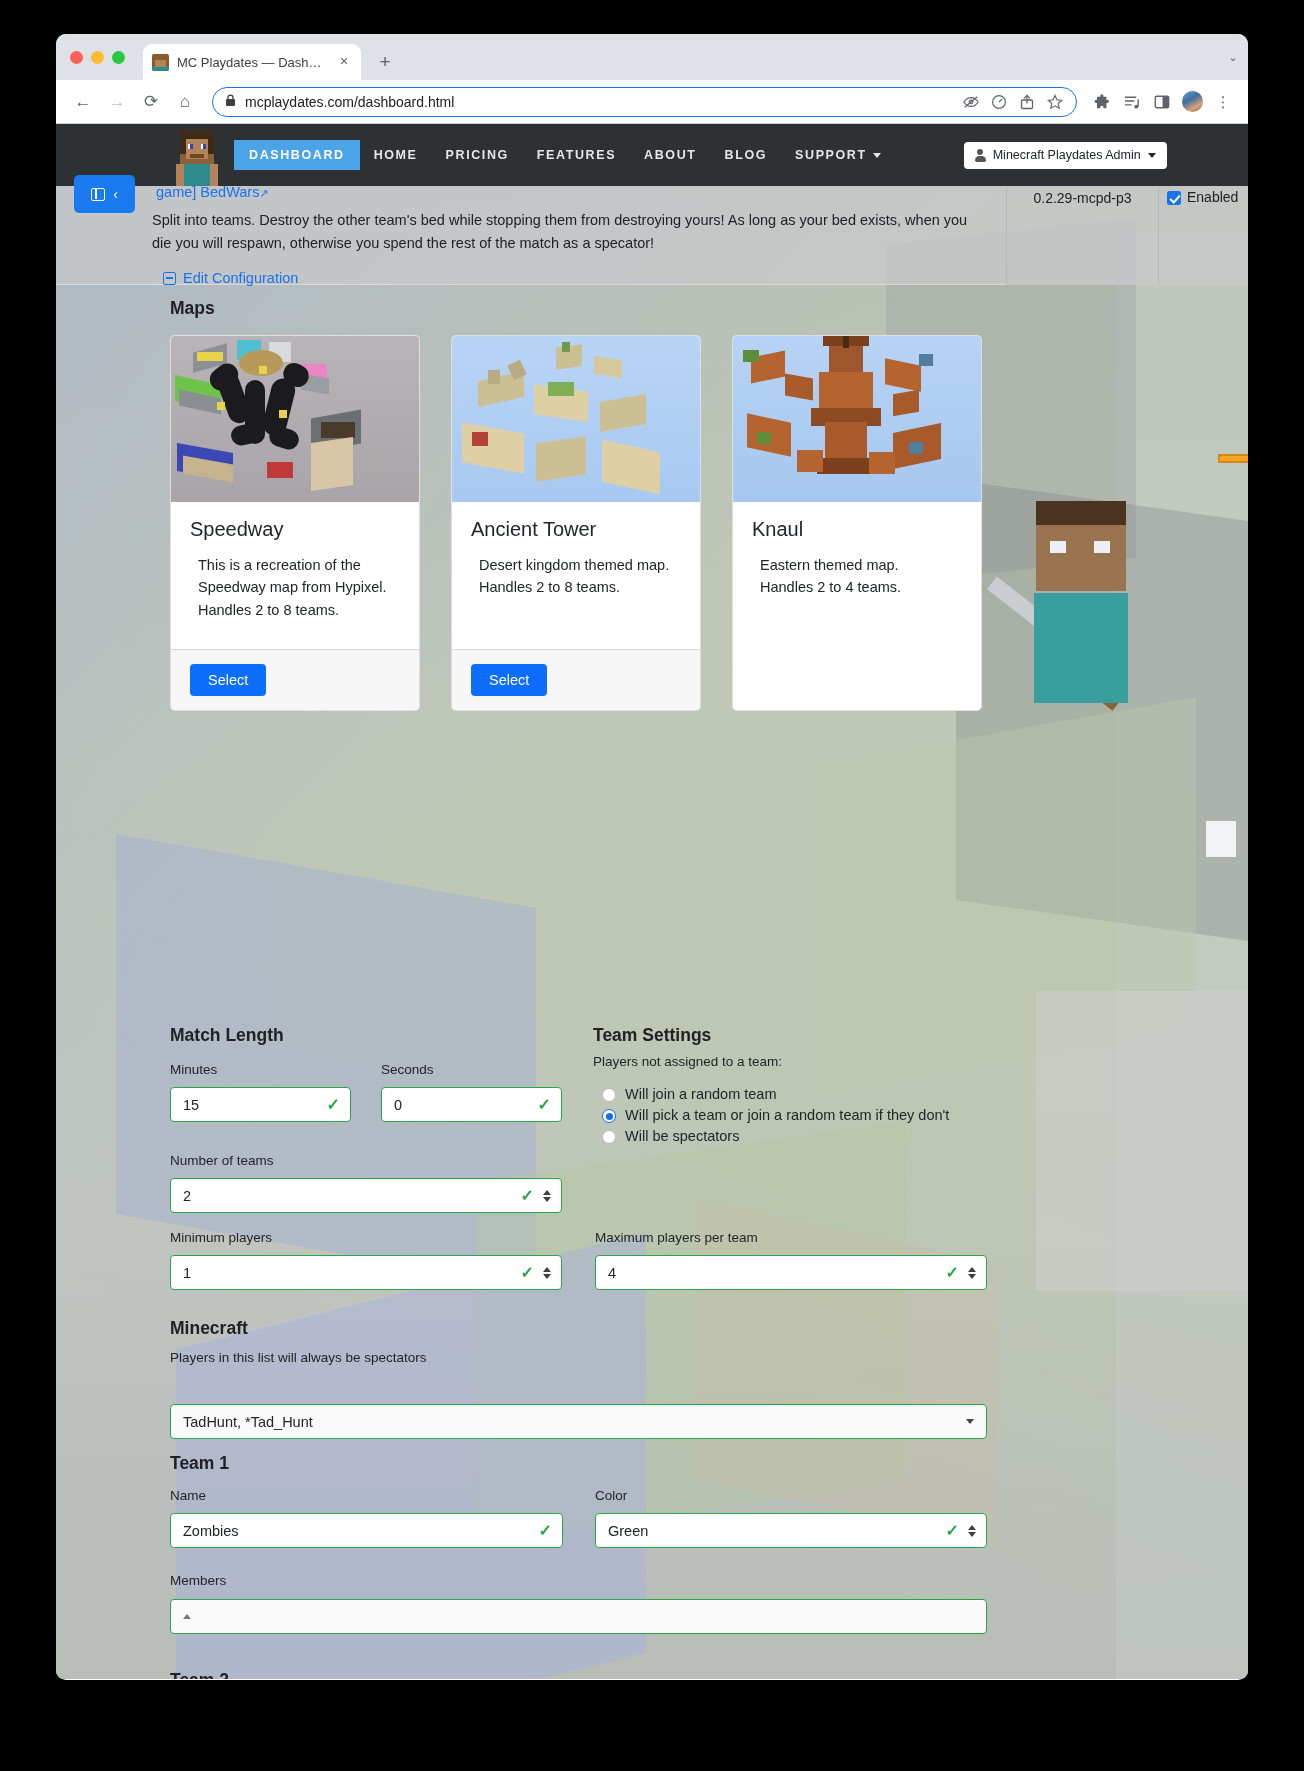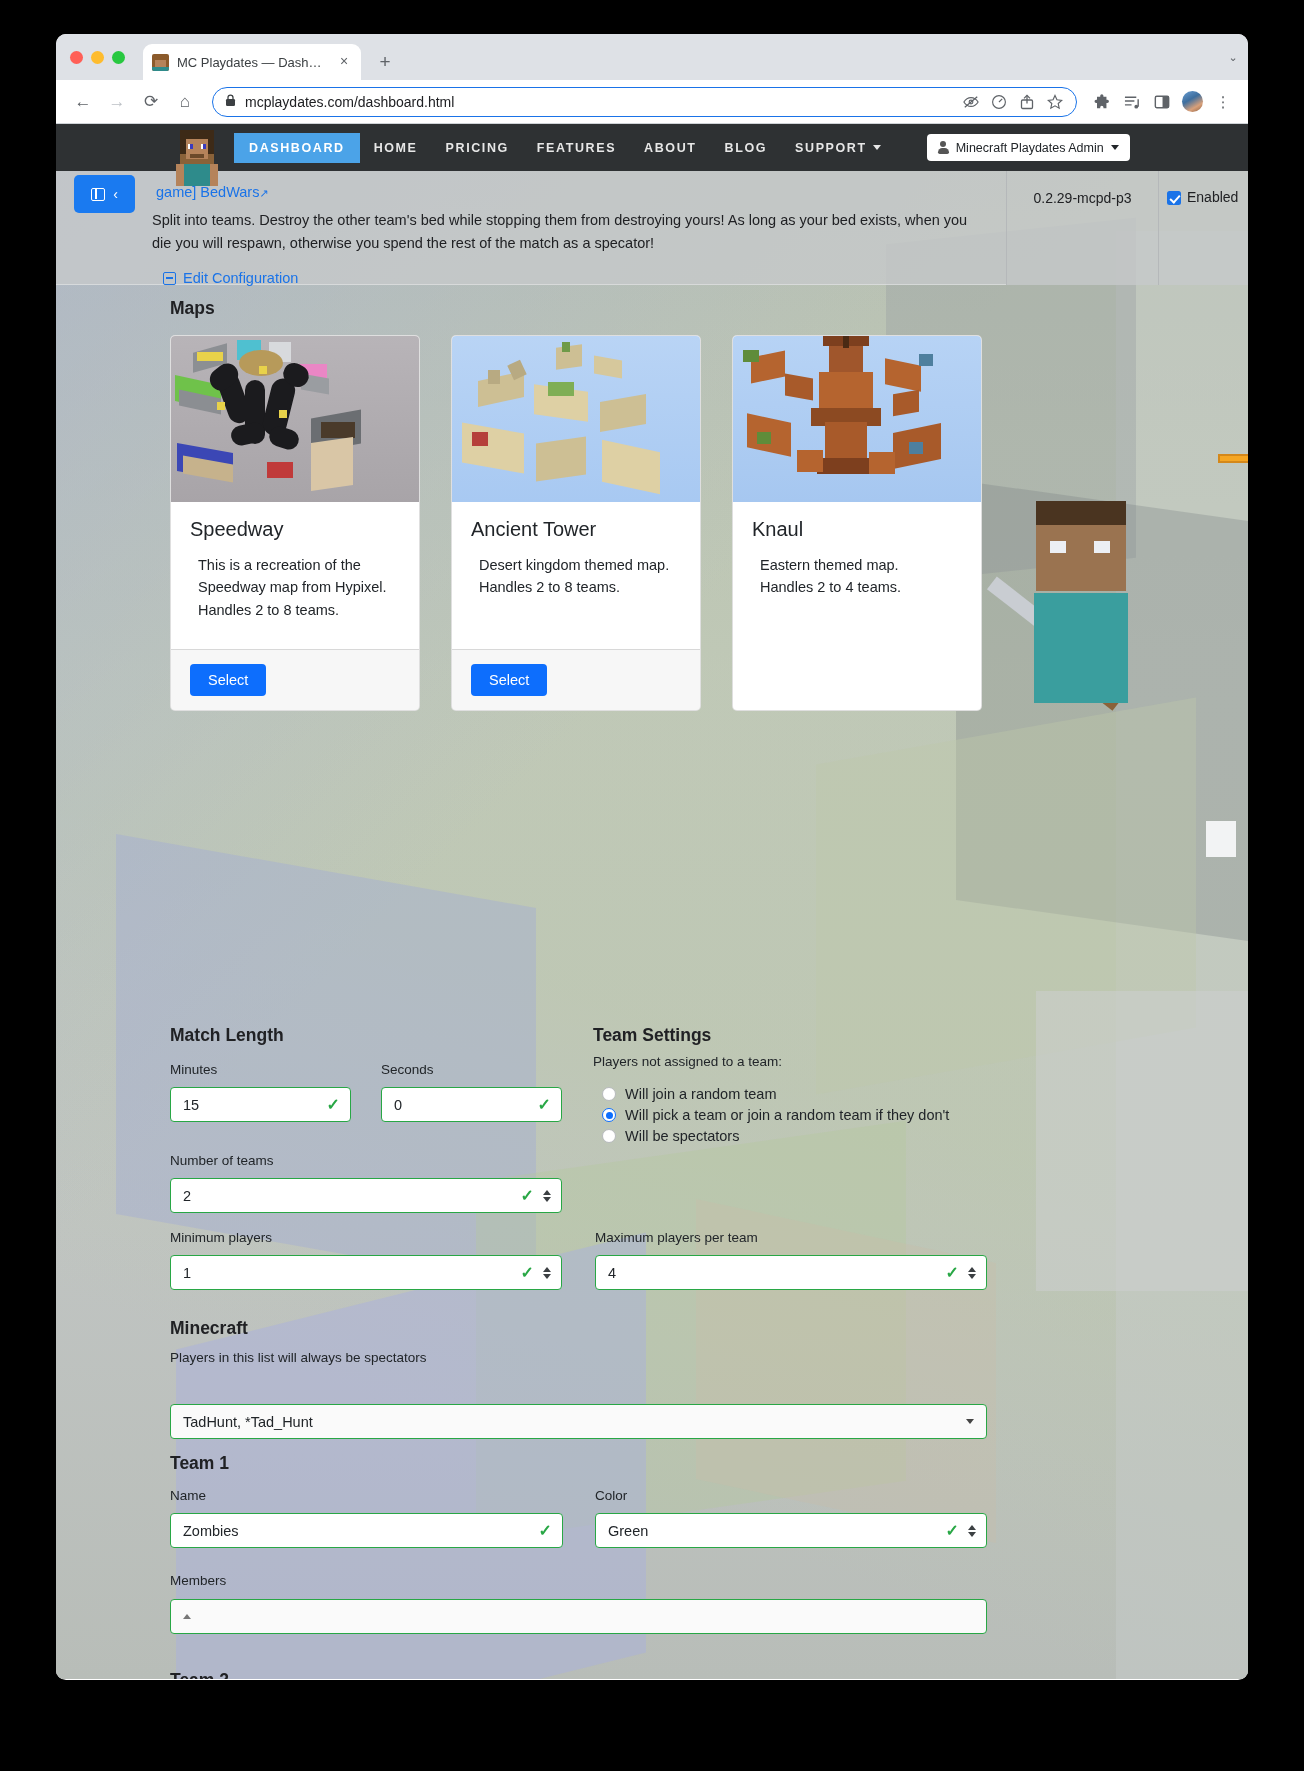--- a/index.html
+++ b/index.html
@@ -140,26 +140,27 @@
   
   #page {
     position: relative;
     height: calc(1646px - 46px - 45px);
     overflow: hidden;
     background: #c9ccce;
   }
 
   
   #site-nav {
-    height: 47px;
+    height: 62px;
     background: #2e3133;
     display: flex; align-items: center;
     padding-left: 118px;
     position: relative;
     z-index: 6;
+    gap: 37px;
   }
   #nav-logo {
     position: absolute;
     left: 118px; top: 6px;
     width: 46px; height: 56px;
     overflow: hidden;
   }
   #nav-logo .head { position:absolute; left:6px; top:0; width:34px; height:34px; background:#8a6239; }
   #nav-logo .hair { position:absolute; left:6px; top:0; width:34px; height:9px; background:#3d2a17; }
   #nav-logo .hairL { position:absolute; left:6px; top:0; width:6px; height:24px; background:#3d2a17; }
@@ -469,21 +470,21 @@
     display: block;
     width: 0; height: 0;
     border-left: 4px solid transparent;
     border-right: 4px solid transparent;
   }
   .spin .up { border-bottom: 5px solid #3c4043; }
   .spin .dn { border-top: 5px solid #3c4043; }
 
   .radio-row {
     position: absolute;
-    display: flex; align-items: center; gap: 9px;
+    display: flex; align-items: flex-end; gap: 9px;
     font-size: 14.5px; color: #212529;
     cursor: pointer;
   }
   .radio {
     width: 14px; height: 14px; border-radius: 50%;
     border: 1px solid #b7babd; background: #fff;
     flex: 0 0 auto;
   }
   .radio.on {
     border: 1px solid #0d6efd;

